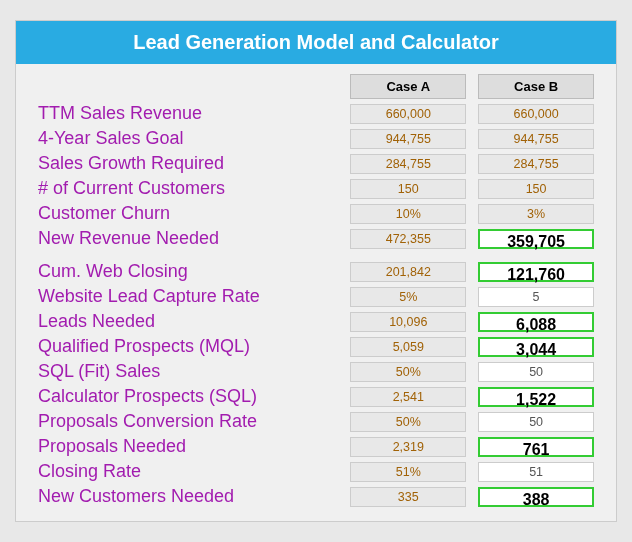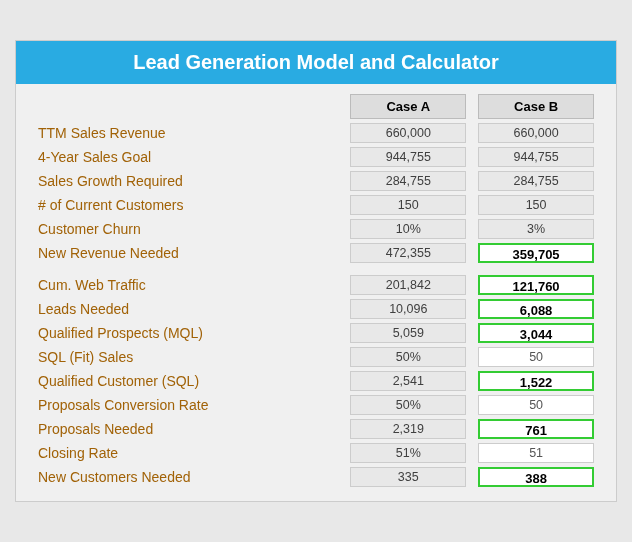--- a/index.html
+++ b/index.html
@@ -33,49 +33,49 @@
       width: 100%;
       border-collapse: collapse;
     }
     th, td {
       padding: 2px 6px;
       vertical-align: middle;
     }
     .col-label {
       width: 55%;
       text-align: left;
-      color: #a16207;
-      font-size: 14px;
+      color: #a21caf;
+      font-size: 18px;
     }
     .col-a, .col-b {
       width: 22.5%;
       text-align: center;
     }
     .header-cell {
       background: #ddd;
       border: 1px solid #bbb;
       font-weight: bold;
       font-size: 13px;
       padding: 4px 8px;
       text-align: center;
     }
     .value-cell {
       background: #e8e8e8;
       border: 1px solid #ccc;
-      color: #404040;
+      color: #a16207;
       font-size: 12.5px;
       text-align: center;
       padding: 2px 6px;
       height: 20px;
     }
     .value-cell-b {
       background: white;
       border: 2px solid #33cc33;
       color: #000;
-      font-size: 13px;
+      font-size: 16px;
       font-weight: bold;
       text-align: center;
       padding: 2px 6px;
       height: 20px;
     }
     .value-cell-b-plain {
       background: white;
       border: 1px solid #ccc;
       color: #555;
       font-size: 12.5px;
@@ -163,29 +163,38 @@
               <div class="value-cell">472,355</div>
             </td>
             <td class="col-b">
               <div class="value-cell-b">359,705</div>
             </td>
           </tr>
           <tr class="spacer">
             <td colspan="3"></td>
           </tr>
           <tr>
-            <td class="col-label">Cum. Web Traffic</td>
+            <td class="col-label">Cum. Web Closing</td>
             <td class="col-a">
               <div class="value-cell">201,842</div>
             </td>
             <td class="col-b">
               <div class="value-cell-b">121,760</div>
             </td>
           </tr>
           <tr>
+            <td class="col-label">Website Lead Capture Rate</td>
+            <td class="col-a">
+              <div class="value-cell">5%</div>
+            </td>
+            <td class="col-b">
+              <div class="value-cell-b-plain">5</div>
+            </td>
+          </tr>
+          <tr>
             <td class="col-label">Leads Needed</td>
             <td class="col-a">
               <div class="value-cell">10,096</div>
             </td>
             <td class="col-b">
               <div class="value-cell-b">6,088</div>
             </td>
           </tr>
           <tr>
             <td class="col-label">Qualified Prospects (MQL)</td>
@@ -199,21 +208,21 @@
           <tr>
             <td class="col-label">SQL (Fit) Sales</td>
             <td class="col-a">
               <div class="value-cell">50%</div>
             </td>
             <td class="col-b">
               <div class="value-cell-b-plain">50</div>
             </td>
           </tr>
           <tr>
-            <td class="col-label">Qualified Customer (SQL)</td>
+            <td class="col-label">Calculator Prospects (SQL)</td>
             <td class="col-a">
               <div class="value-cell">2,541</div>
             </td>
             <td class="col-b">
               <div class="value-cell-b">1,522</div>
             </td>
           </tr>
           <tr>
             <td class="col-label">Proposals Conversion Rate</td>
             <td class="col-a">

